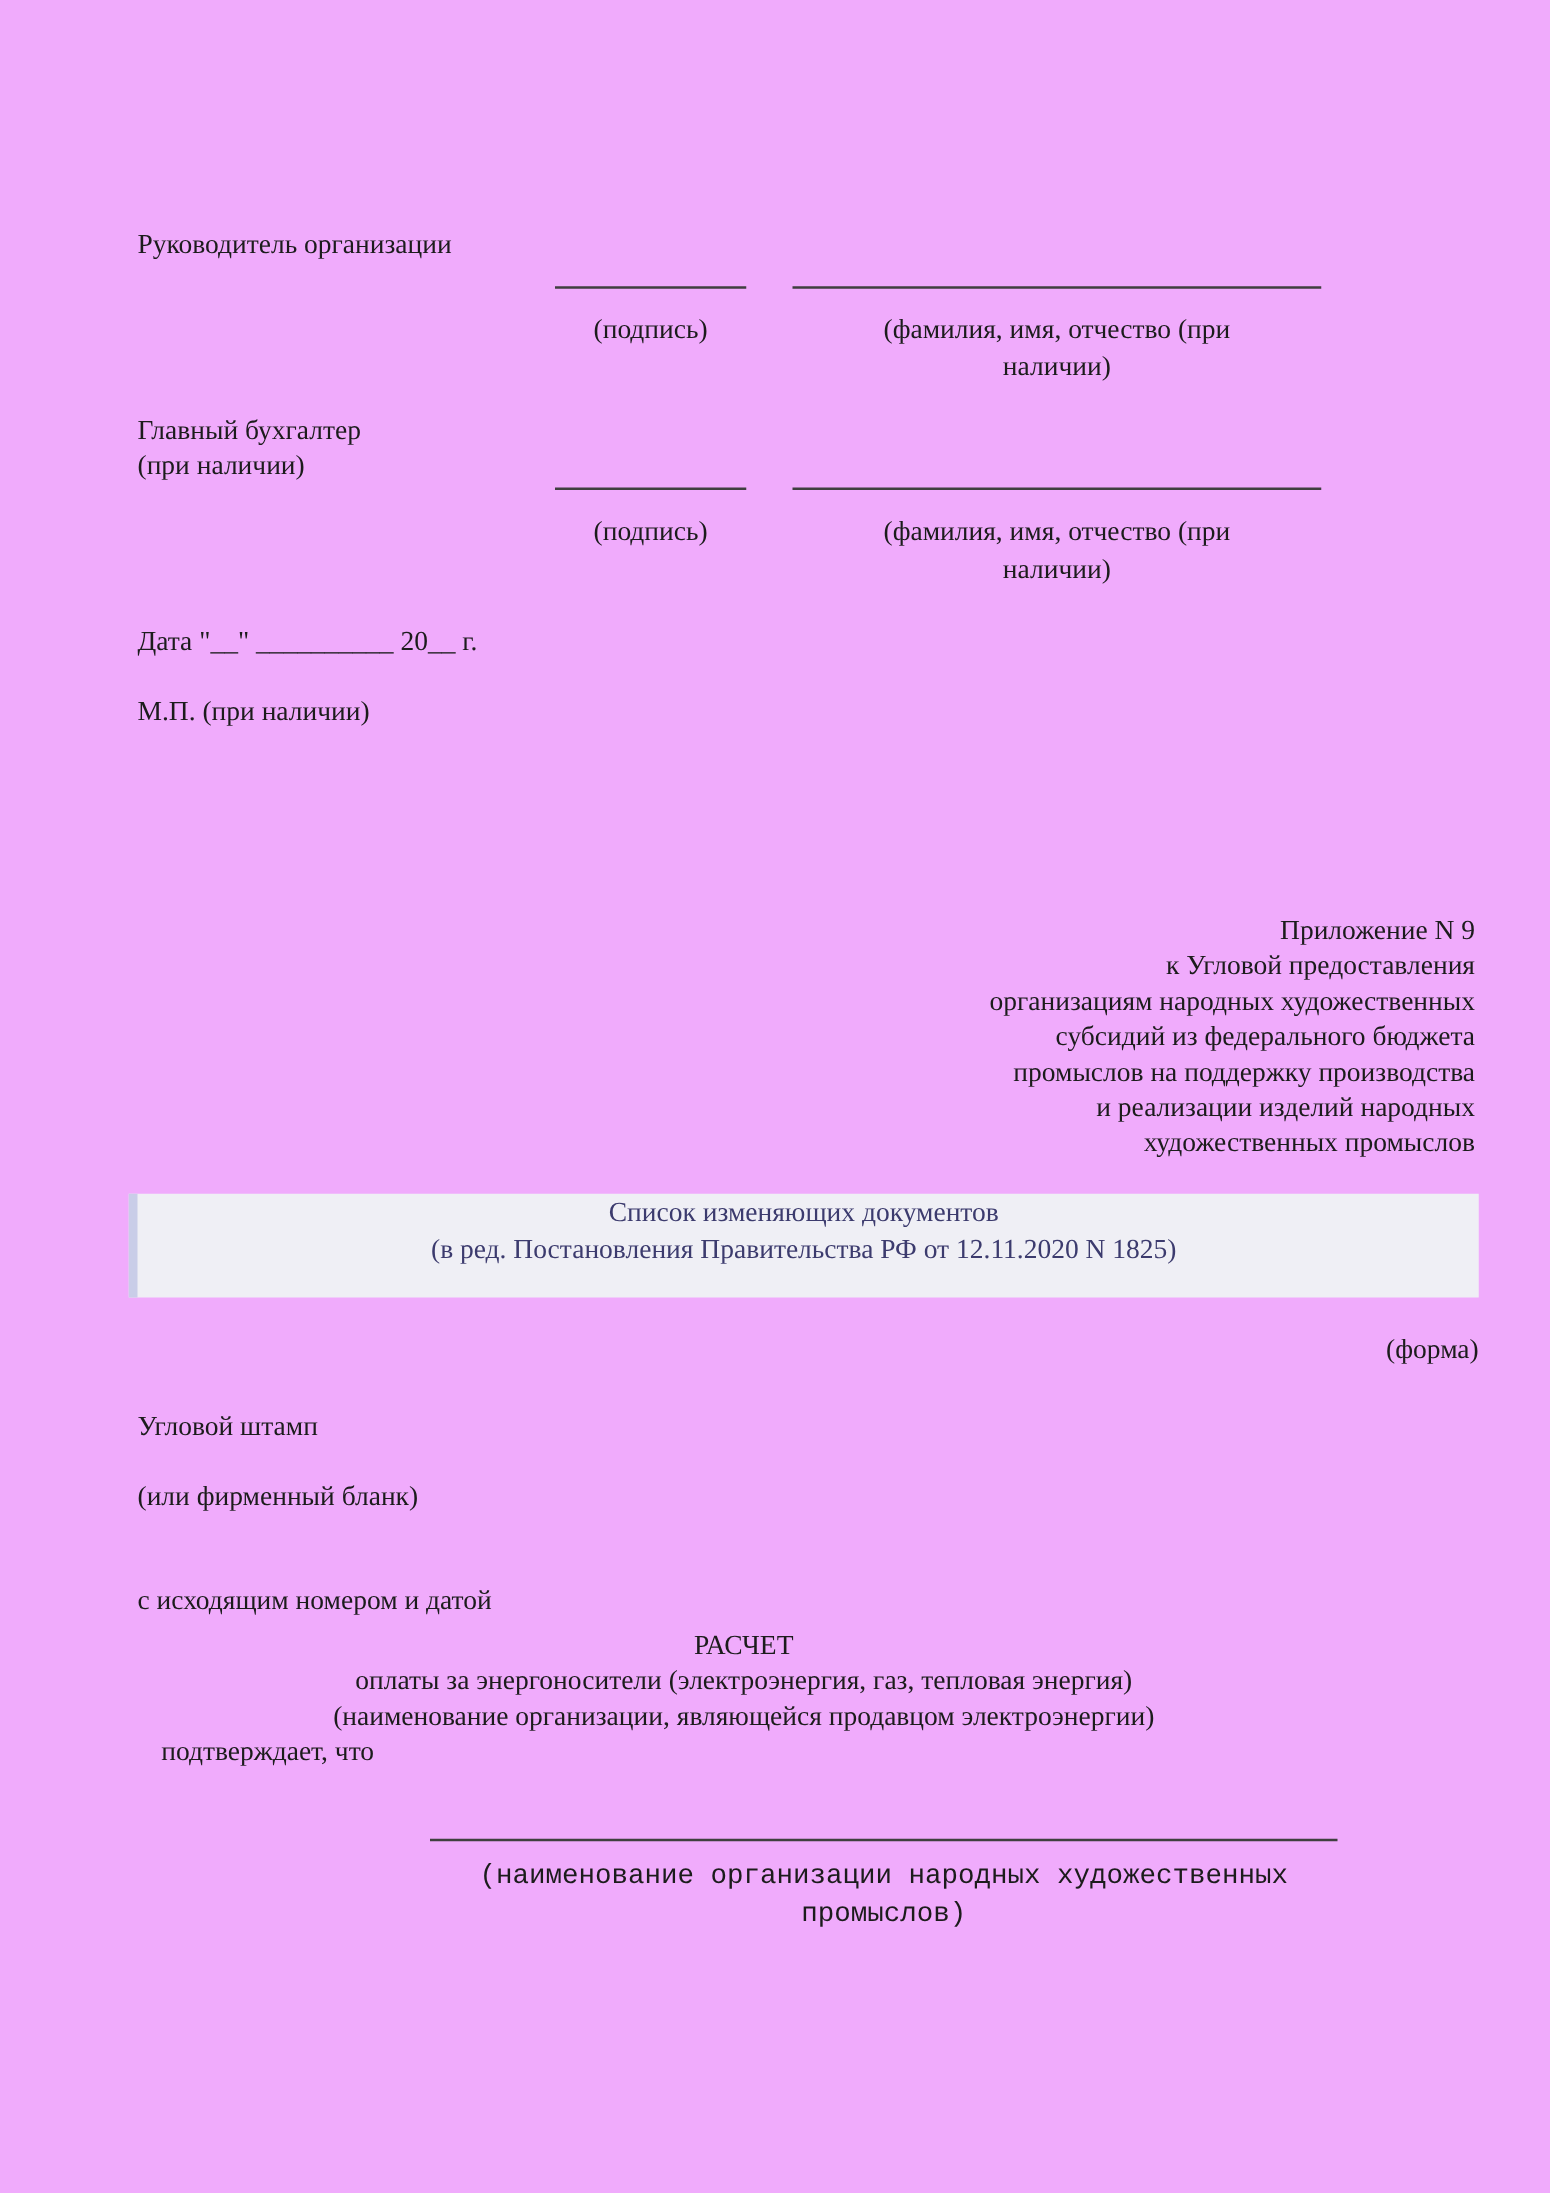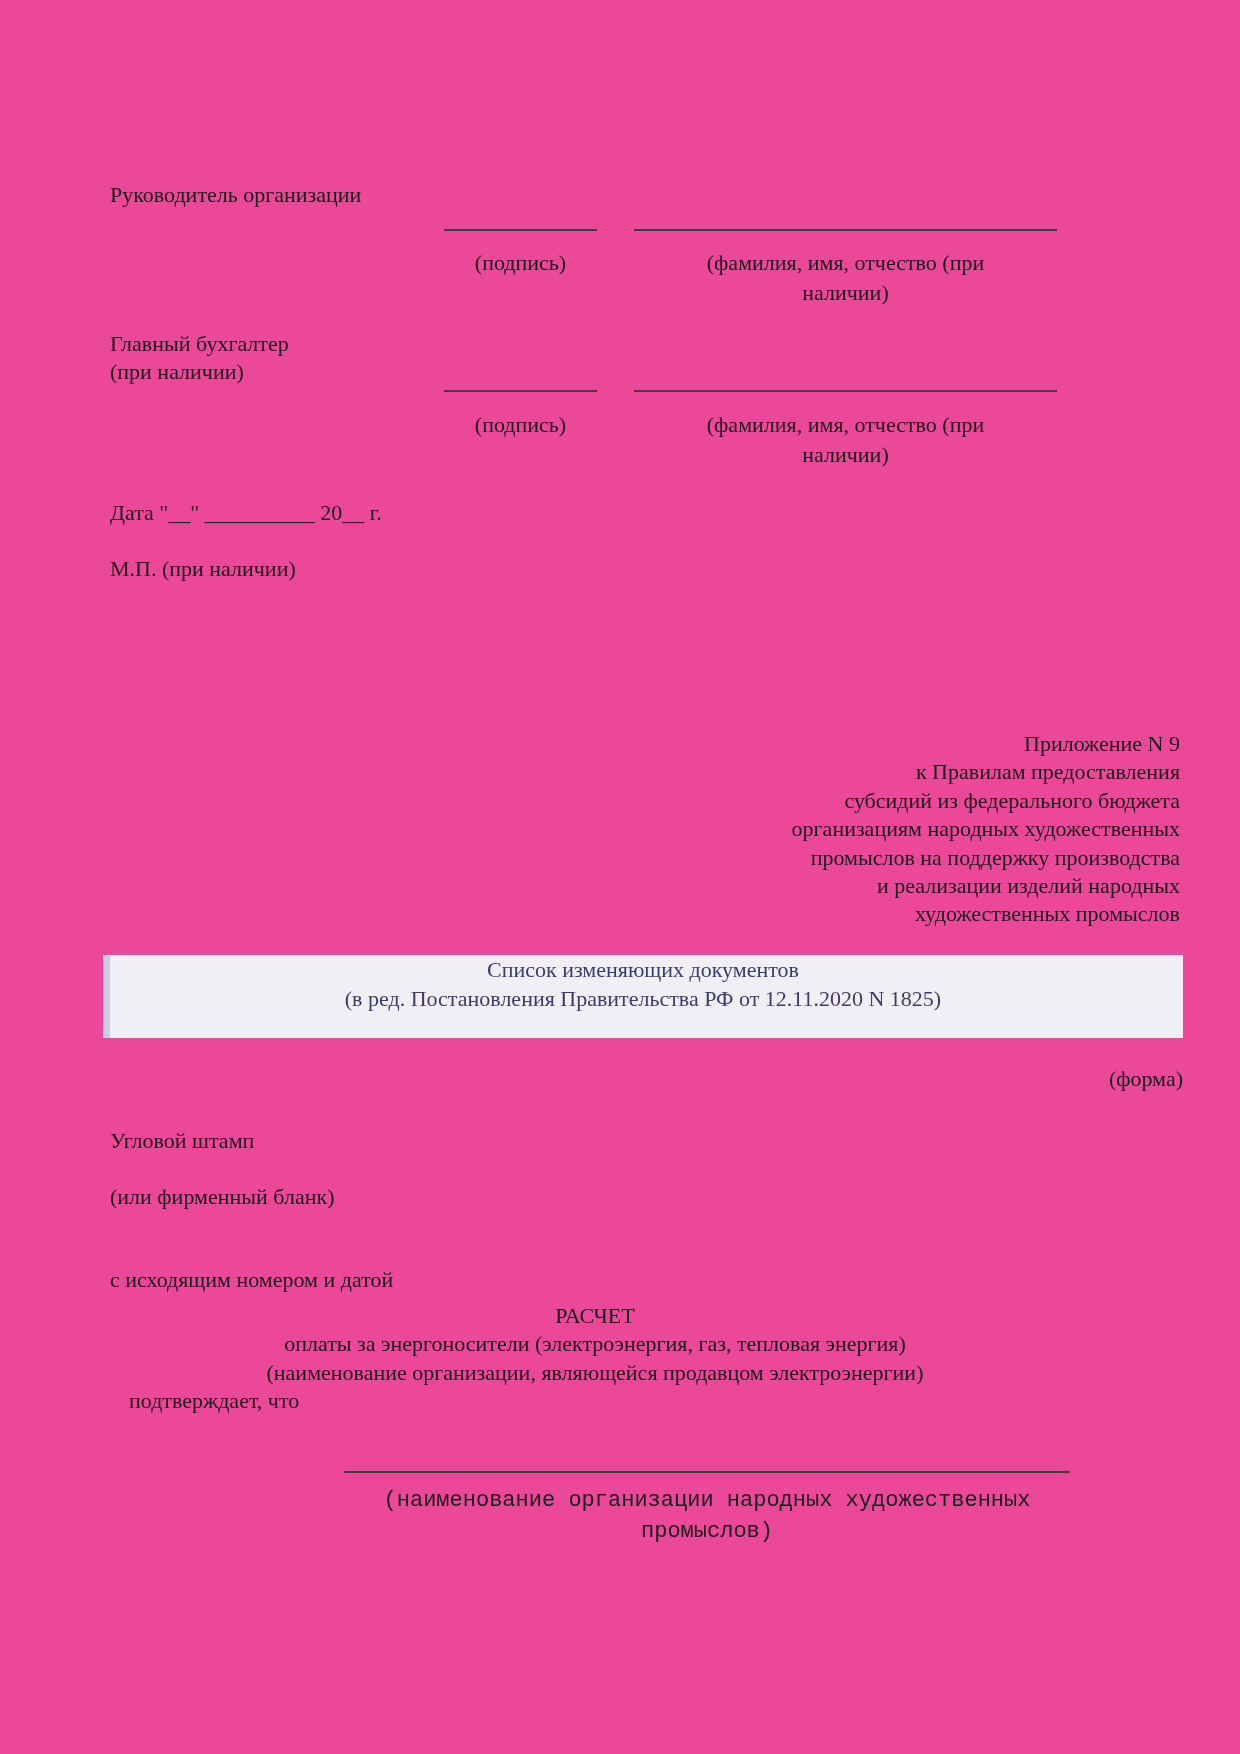--- a/index.html
+++ b/index.html
@@ -1,19 +1,19 @@
 <!DOCTYPE html>
 <html><head>
 <meta charset="utf-8">
 <style>
   html,body{margin:0;padding:0;background:#ffffff;}
   .page{
     position:relative;
     width:1240px;height:1754px;
-    background:#ec4899;
+    background:#f0abfc;
     font-family:"Liberation Serif","DejaVu Serif",serif;
     font-size:22px;
     color:#1c1c1c;
     overflow:hidden;
   }
   .abs{position:absolute;}
   .sigline{border-bottom:2px solid #3f3f3f;height:0;}
   .cap{text-align:center;line-height:30px;}
   .right{text-align:right;}
   .appendix{line-height:28.4px;text-align:right;}
@@ -50,23 +50,23 @@
   <div class="abs cap" style="left:634px;top:410px;width:423px;">
     <div>(фамилия, имя, отчество (при</div>
     <div>наличии)</div>
   </div>
 
   <div class="abs" style="left:110px;top:500px;">Дата "__" __________ 20__ г.</div>
   <div class="abs" style="left:110px;top:556px;">М.П. (при наличии)</div>
 
   <div class="abs appendix" style="right:60px;top:730px;width:600px;">
     <div>Приложение N 9</div>
-    <div>к Правилам предоставления</div>
+    <div>к Угловой предоставления</div>
+    <div>организациям народных художественных</div>
     <div>субсидий из федерального бюджета</div>
-    <div>организациям народных художественных</div>
     <div>промыслов на поддержку производства</div>
     <div>и реализации изделий народных</div>
     <div>художественных промыслов</div>
   </div>
 
   <div class="abs ambox" style="left:103px;top:955px;width:1080px;height:83px;color:#3c3b6e;">
     <div class="ambar"></div>
     <div class="amtext">Список изменяющих документов</div>
     <div class="amtext">(в ред. Постановления Правительства РФ от 12.11.2020 N 1825)</div>
   </div>

